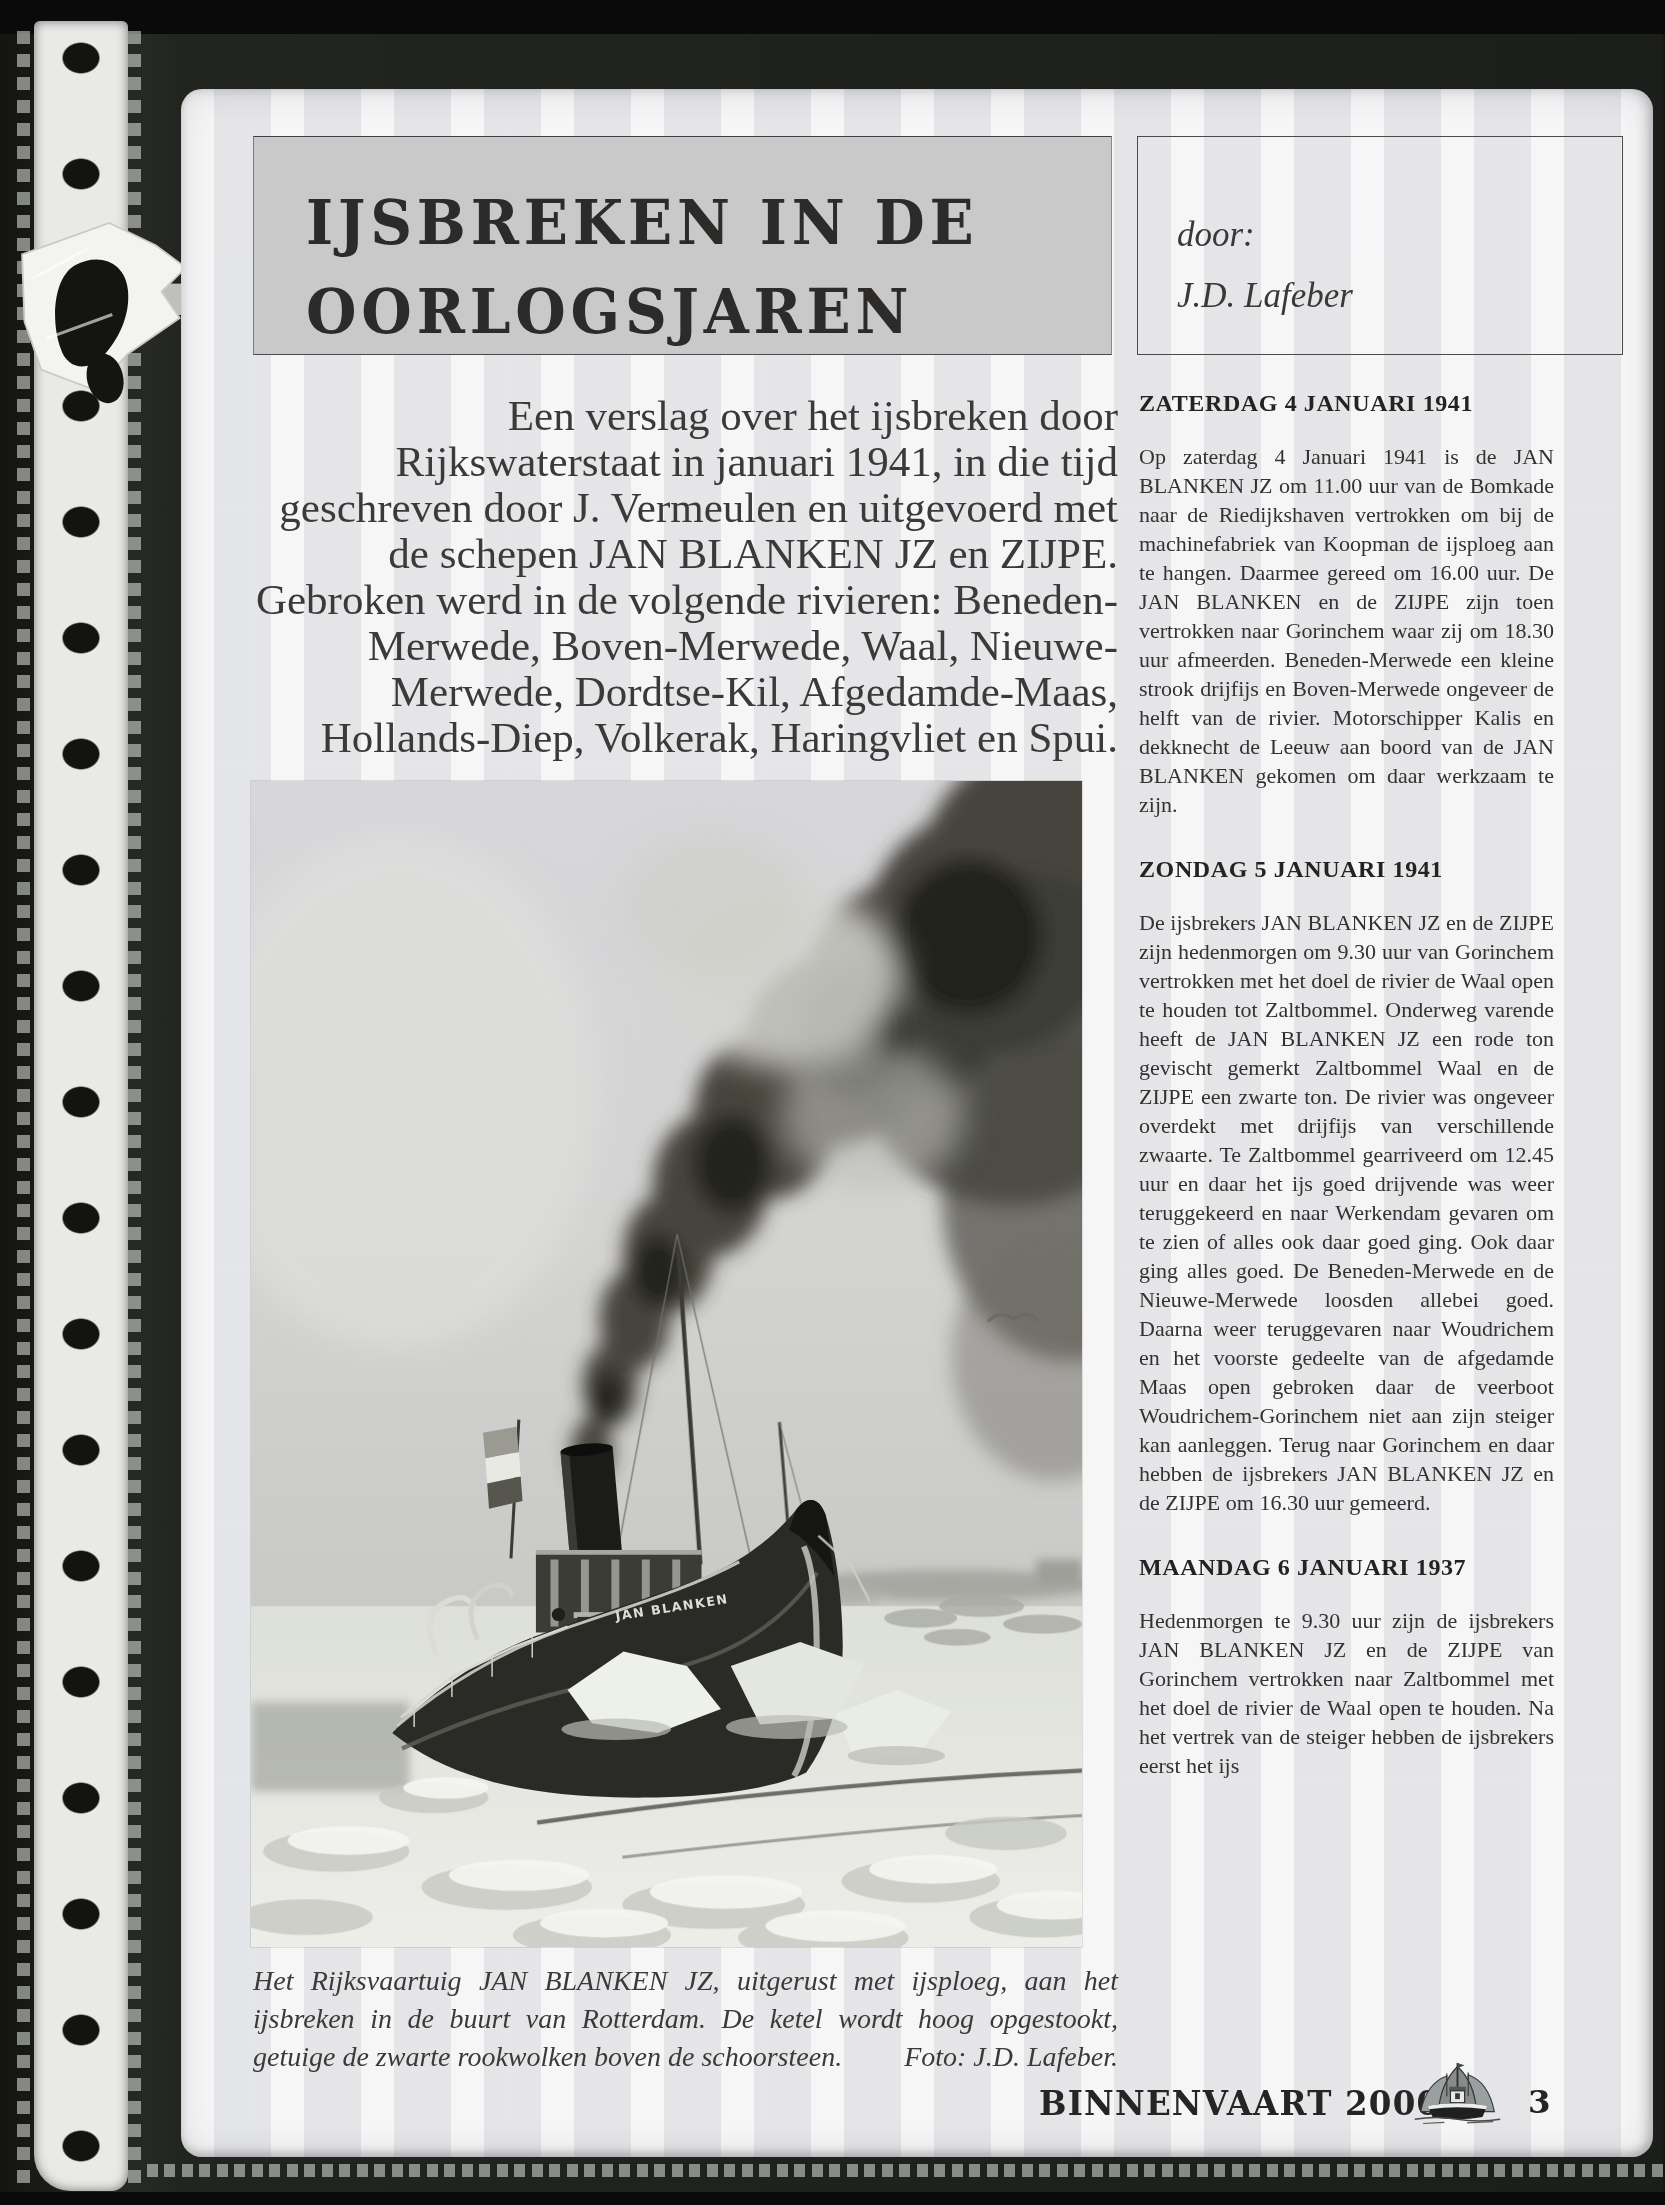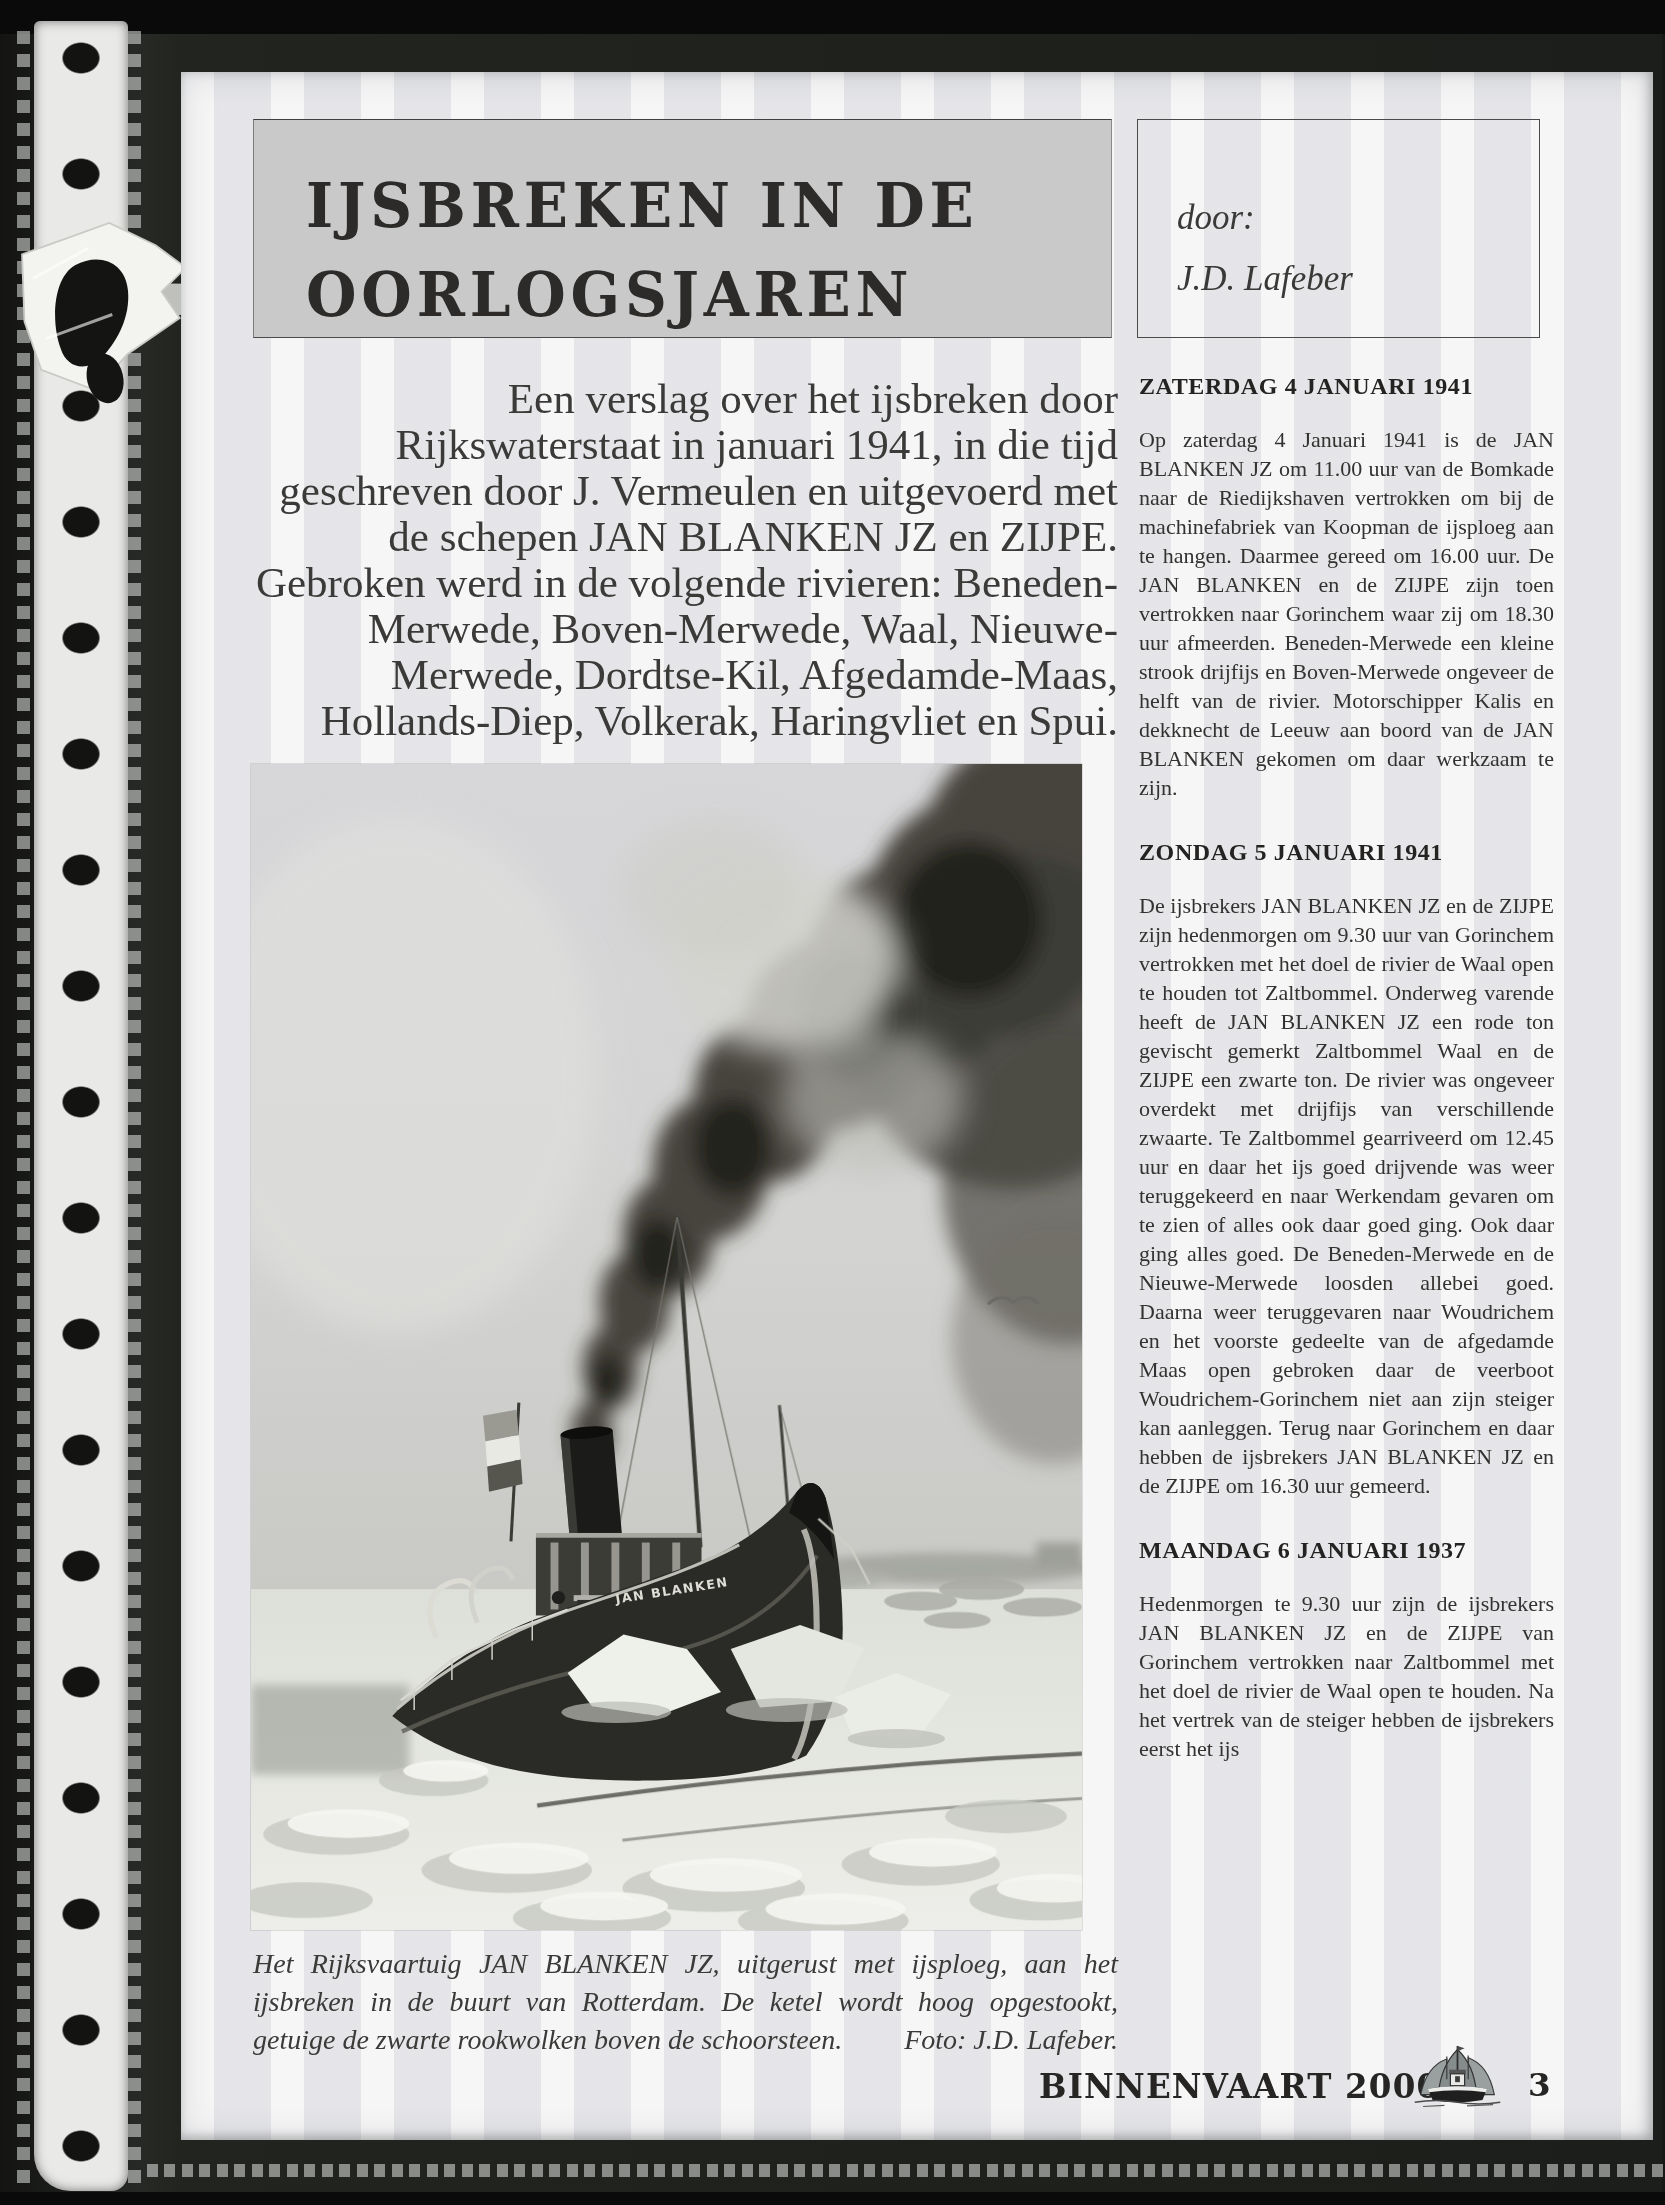--- a/index.html
+++ b/index.html
@@ -18,34 +18,34 @@
     box-shadow:0 0 10.8px rgba(0,0,0,.5) inset;}
   .stitch{position:absolute;width:13.2px;top:26.5px;height:2164px;
     background-image:repeating-linear-gradient(to bottom,rgba(225,229,225,0) 0 3.6px,rgba(222,226,222,.55) 3.6px 17px,rgba(225,229,225,0) 17px 23px);}
   .stitch-left{left:17px;}
   .stitch-right{left:128px;}
   .stitch-bottom{position:absolute;left:147px;top:2164px;width:1519px;height:13.2px;
     background-image:repeating-linear-gradient(to right,rgba(222,226,222,.55) 0 10.8px,rgba(222,226,222,0) 10.8px 17.5px);}
   .damage{position:absolute;left:3.6px;top:212px;width:337px;height:223px;}
 
   
-  .page{position:absolute;left:181px;top:72px;width:1472px;height:2068px;
+  .page{position:absolute;left:181px;top:89px;width:1472px;height:2068px;
     background-color:#ededee;
     background-image:repeating-linear-gradient(90deg,rgba(255,255,255,.5) 0 33px,rgba(214,215,222,.35) 33px 90px);
     box-shadow:inset 0 0 36px rgba(45,48,60,.14), inset -6px 0 10.8px rgba(20,22,28,.18), inset 0 -4.8px 8.4px rgba(20,22,28,.15);
-    color:#343230;}
+    color:#343230;border-radius:21px;}
 
   .title-box{position:absolute;left:72px;top:47px;width:859px;height:219px;
     background:#c9c9c9;border-top:1.8px solid #3f3f3f;border-bottom:1.8px solid #4a4a4a;
     border-left:1.2px solid #7c7c7c;border-right:1.2px solid #8a8a8a;
     padding:39px 0 0 52px;box-sizing:border-box;}
   .title-line{font-family:"DejaVu Serif", serif;font-weight:700;font-size:58px;line-height:89px;
     letter-spacing:4.8px;color:#2c2b29;transform:scaleY(1.06);transform-origin:left top;white-space:nowrap;}
 
-  .author-box{position:absolute;left:956px;top:47px;width:403px;height:219px;
+  .author-box{position:absolute;left:956px;top:47px;width:486px;height:219px;
     border:1.8px solid #4a4a4a;box-sizing:border-box;padding:67px 0 4px 39px;
     font-style:italic;font-size:35px;line-height:61px;color:#3a3937;}
 
   .intro{position:absolute;left:72px;top:304px;width:865px;
     font-size:43px;line-height:46px;color:#3b3a38;text-align:right;}
 
   .photo{position:absolute;left:70px;top:692px;width:831px;height:1166px;
     box-shadow:0 0 0 0.6px rgba(120,120,125,.35);}
   .photo svg{display:block;width:100%;height:100%;}
 

